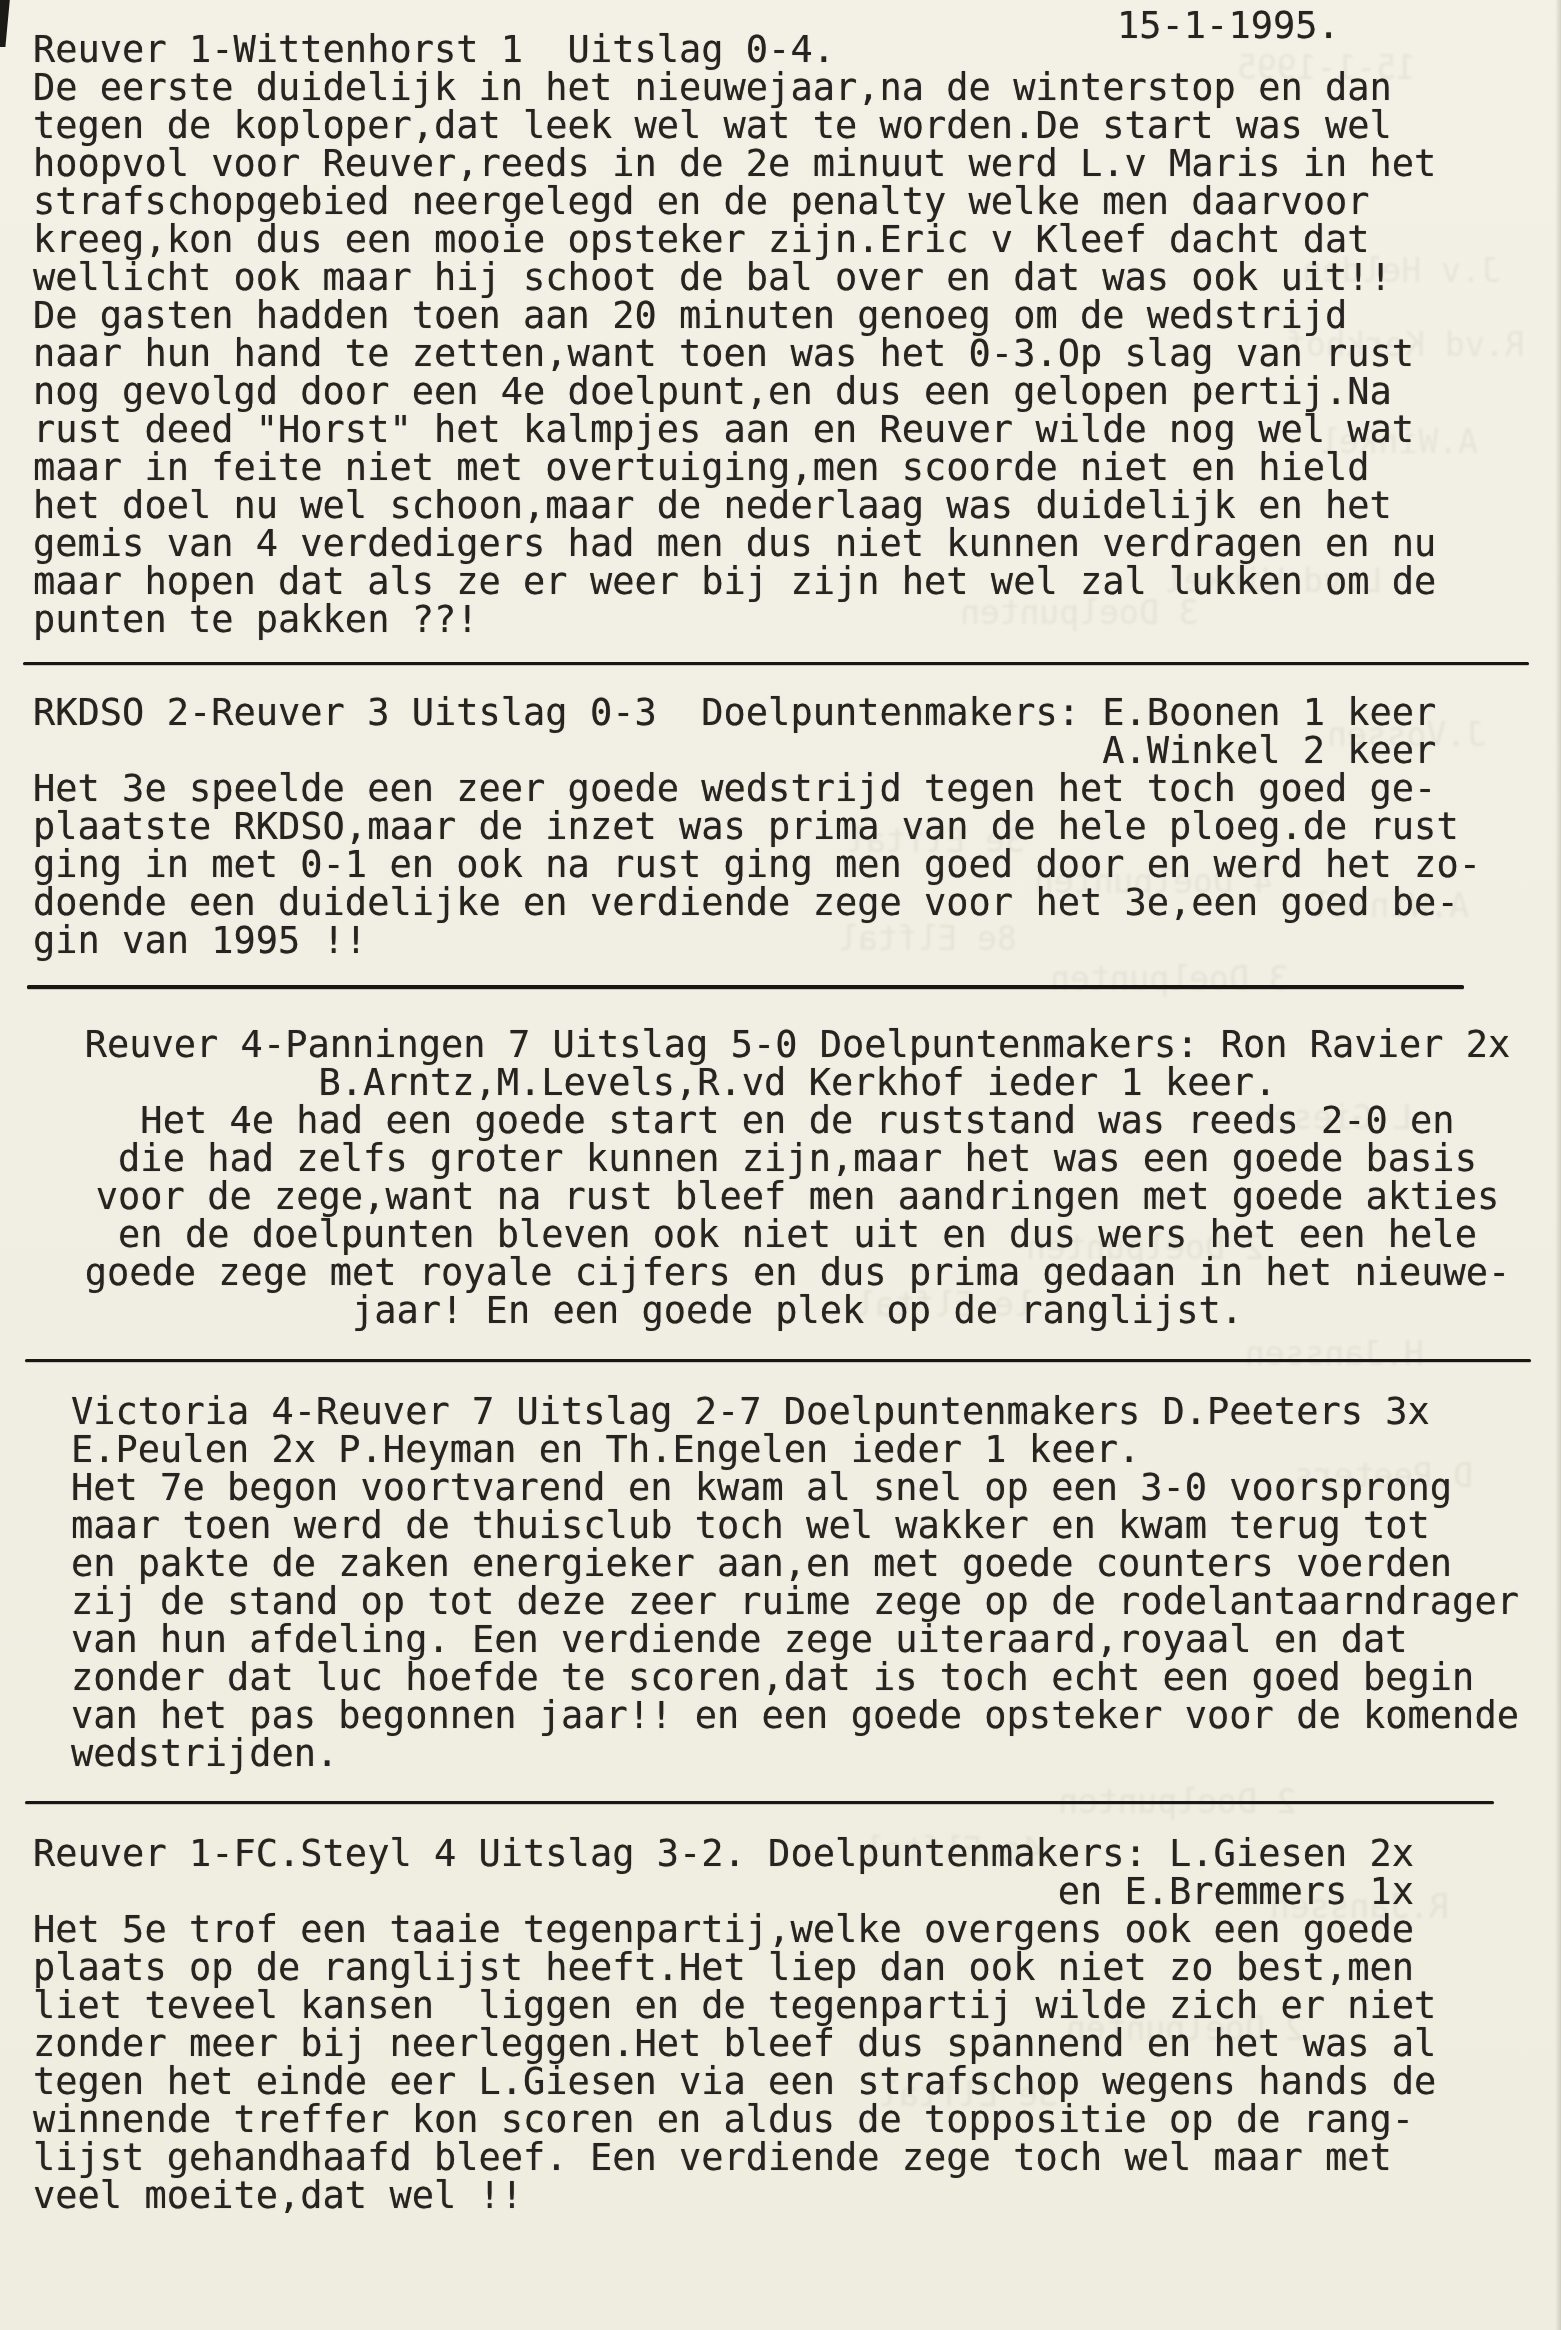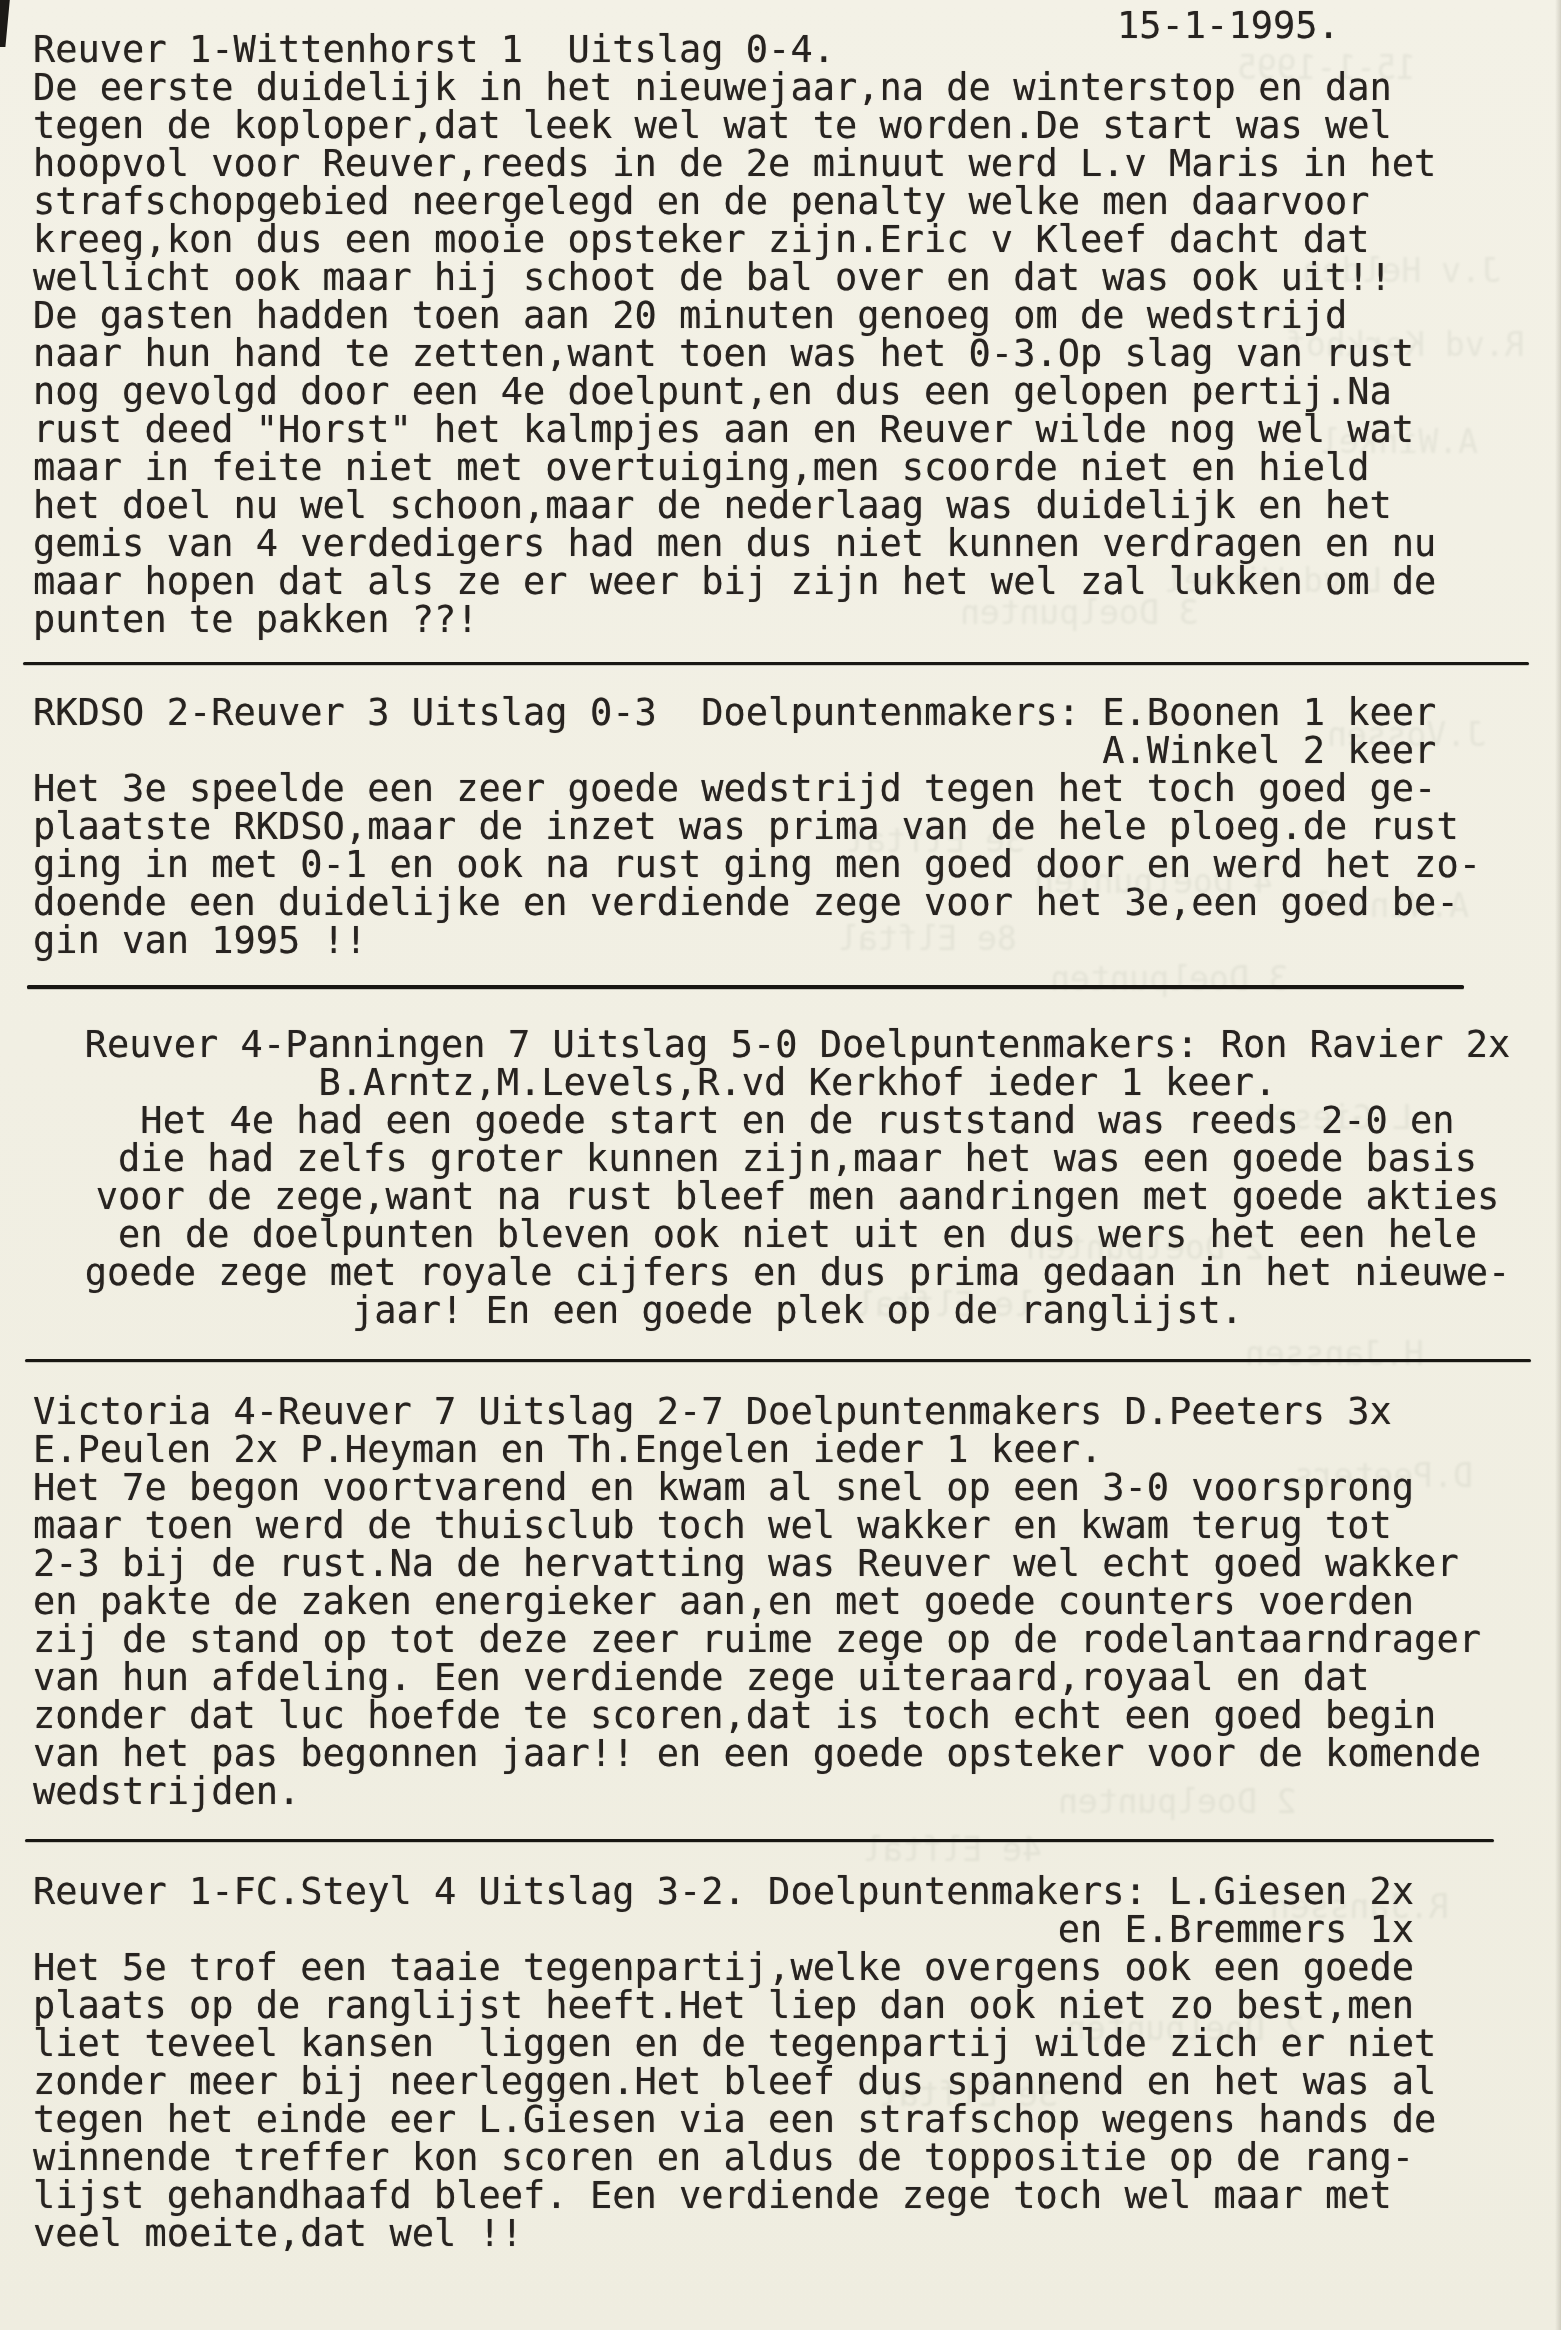--- a/index.html
+++ b/index.html
@@ -44,21 +44,21 @@
     height:3.3px;background:#191713;border-radius:1.6px;
     box-shadow:0 0.8px 0 rgba(25,23,19,0.25);
   }
   
   .block-0{margin-top:31px;}
   .divider-0{margin-top:23px;margin-left:-9.8px;width:1506px;}
   .block-1{margin-top:29px;}
   .divider-1{margin-top:25px;margin-left:-6.5px;width:1437px;}
   .block-2{margin-top:37px;text-align:center;}
   .divider-2{margin-top:29px;margin-left:-8.1px;width:1506px;}
-  .block-3{margin-top:31px;}
+  .block-3{margin-top:31px;margin-left:38px;}
   .divider-3{margin-top:28px;margin-left:-8.1px;width:1469px;}
   .block-4{margin-top:31px;}
   
   #ghost-layer{position:absolute;left:0;top:0;width:100%;height:100%;pointer-events:none;}
   .ghost{
     position:absolute;
     transform:scaleX(-1);
     color:#76816f;
     opacity:0.10;
     font-size:33px;
@@ -136,21 +136,20 @@
         <div class="line">en de doelpunten bleven ook niet uit en dus wers het een hele</div>
         <div class="line">goede zege met royale cijfers en dus prima gedaan in het nieuwe-</div>
         <div class="line">jaar! En een goede plek op de ranglijst.</div>
       </div>
       <div class="divider divider-2"></div>
       <div class="block block-3">
         <div class="line">Victoria 4-Reuver 7 Uitslag 2-7 Doelpuntenmakers D.Peeters 3x</div>
         <div class="line">E.Peulen 2x P.Heyman en Th.Engelen ieder 1 keer.</div>
         <div class="line">Het 7e begon voortvarend en kwam al snel op een 3-0 voorsprong</div>
         <div class="line">maar toen werd de thuisclub toch wel wakker en kwam terug tot</div>
-        <div class="line">2-3 bij de rust.Na de hervatting was Reuver wel echt goed wakker</div>
         <div class="line">en pakte de zaken energieker aan,en met goede counters voerden</div>
         <div class="line">zij de stand op tot deze zeer ruime zege op de rodelantaarndrager</div>
         <div class="line">van hun afdeling. Een verdiende zege uiteraard,royaal en dat</div>
         <div class="line">zonder dat luc hoefde te scoren,dat is toch echt een goed begin</div>
         <div class="line">van het pas begonnen jaar!! en een goede opsteker voor de komende</div>
         <div class="line">wedstrijden.</div>
       </div>
       <div class="divider divider-3"></div>
       <div class="block block-4">
         <div class="line">Reuver 1-FC.Steyl 4 Uitslag 3-2. Doelpuntenmakers: L.Giesen 2x</div>

